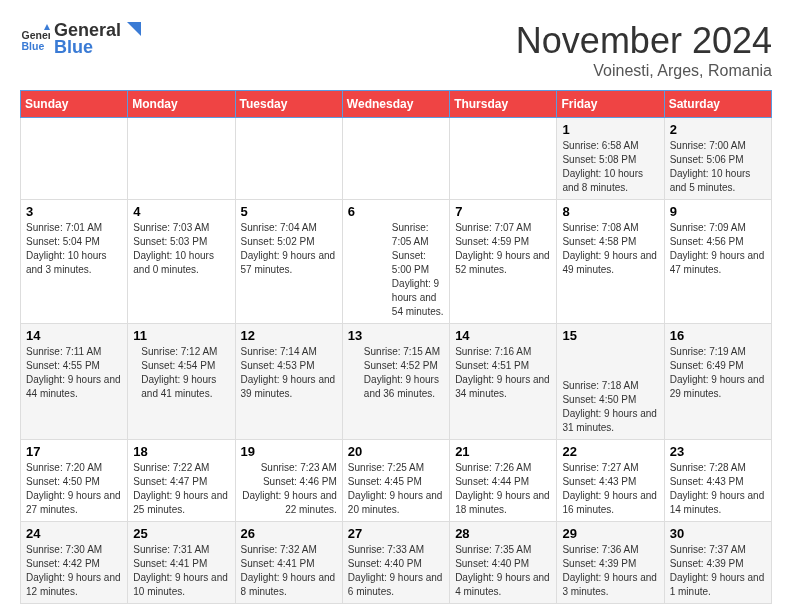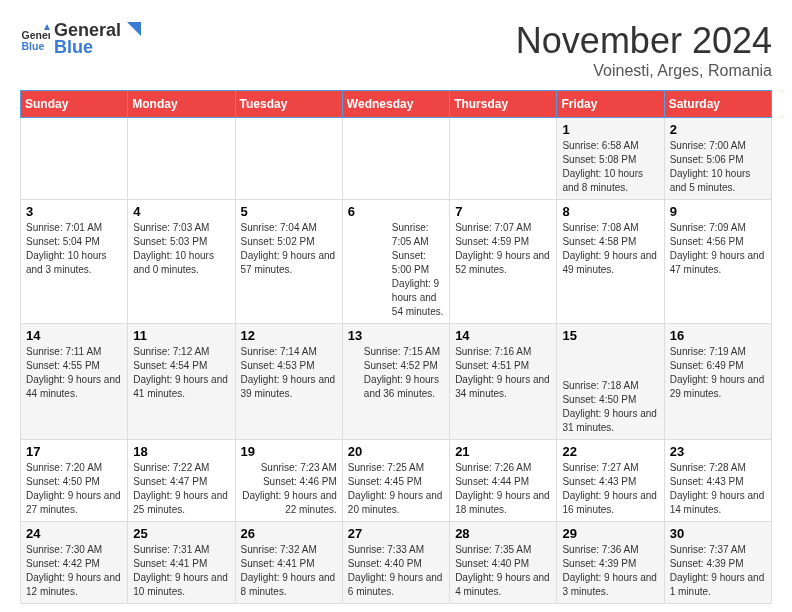--- a/index.html
+++ b/index.html
@@ -186,21 +186,21 @@
       </tr>
       <tr>
         <td>
           <span class="day-number">14</span>
           <div class="day-info" style="white-space: pre-line;">Sunrise: 7:11 AM
 Sunset: 4:55 PM
 Daylight: 9 hours and 44 minutes.</div>
         </td>
         <td>
           <span class="day-number">11</span>
-          <div class="day-info" style="white-space: pre-line;">Sunrise: 7:12 AM
+          <div class="day-info" style="white-space: pre-line; margin-left: 8px;">Sunrise: 7:12 AM
 Sunset: 4:54 PM
 Daylight: 9 hours and 41 minutes.</div>
         </td>
         <td>
           <span class="day-number">12</span>
           <div class="day-info" style="white-space: pre-line;">Sunrise: 7:14 AM
 Sunset: 4:53 PM
 Daylight: 9 hours and 39 minutes.</div>
         </td>
         <td>

